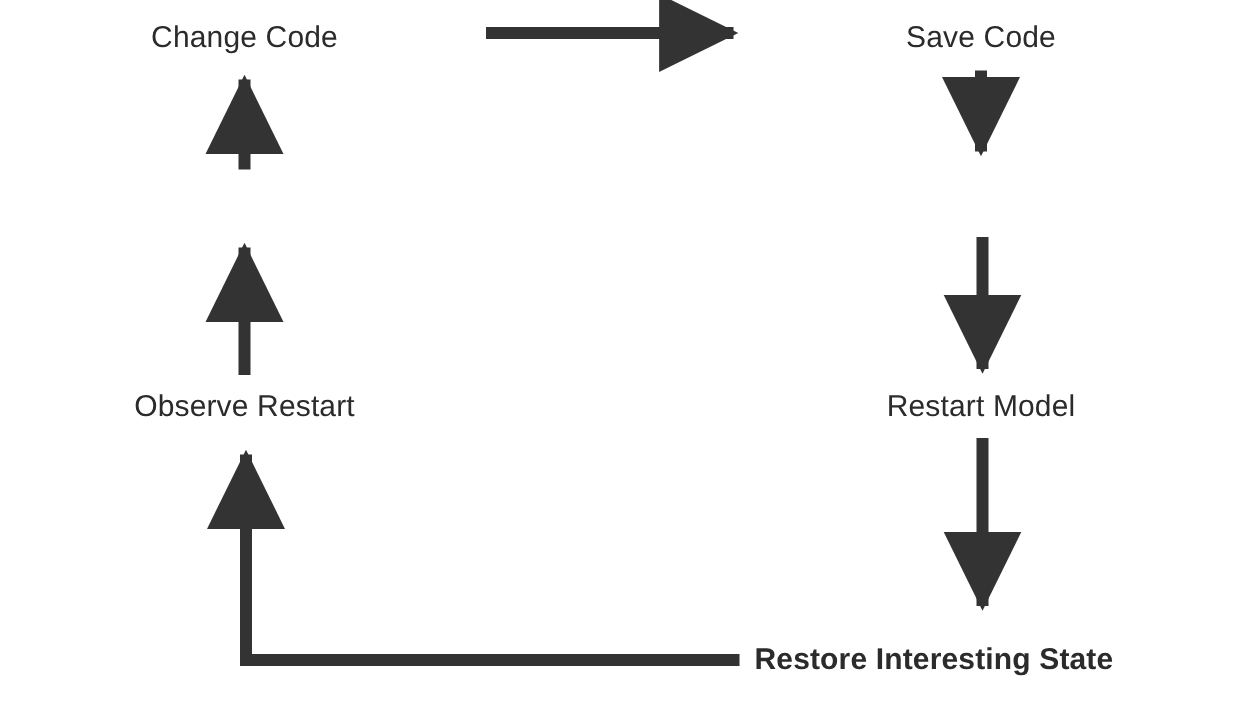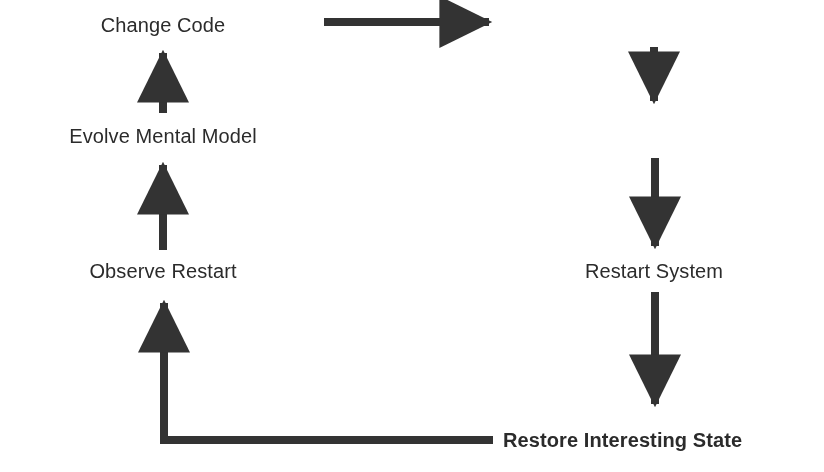--- a/index.html
+++ b/index.html
@@ -71,23 +71,23 @@
 
     <path d="M493,440 L164,440 L164,303" stroke="#333333" stroke-width="8" fill="none" stroke-linejoin="miter" stroke-linecap="butt" marker-end="url(#arrow-up)"></path>
 
     <path d="M163,250 L163,165" stroke="#333333" stroke-width="8" fill="none" marker-end="url(#arrow-up)"></path>
 
     <path d="M163,113 L163,53" stroke="#333333" stroke-width="8" fill="none" marker-end="url(#arrow-up)"></path>
   </svg>
 
   <div class="node-label anchor-center" style="left:163px; top:25px;">Change Code</div>
 
+  <div class="node-label anchor-center" style="left:654px; top:25px;">Save Code</div>
 
-  <div class="node-label anchor-center" style="left:163px; top:136px;">Evolve Mental Model</div>
 
 
   <div class="node-label anchor-center" style="left:163px; top:271px;">Observe Restart</div>
 
-  <div class="node-label anchor-center" style="left:654px; top:271px;">Restart System</div>
+  <div class="node-label anchor-center" style="left:654px; top:271px;">Restart Model</div>
 
   <div class="node-label anchor-left" style="left:503px; top:440px;">Restore Interesting State</div>
 
 </div>
 
 </body></html>

